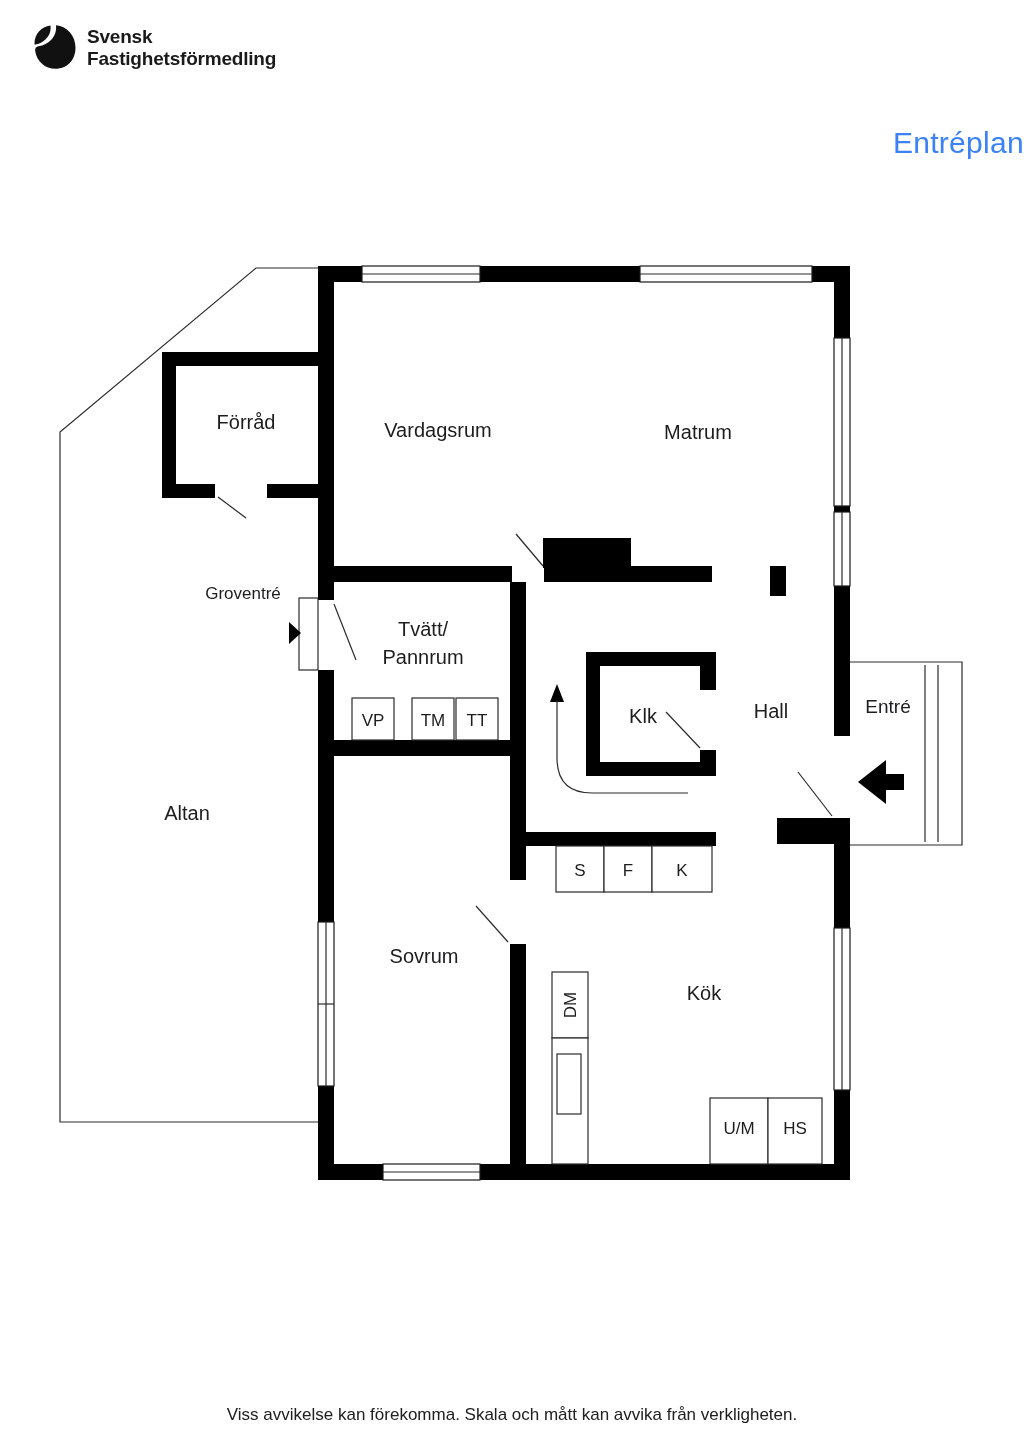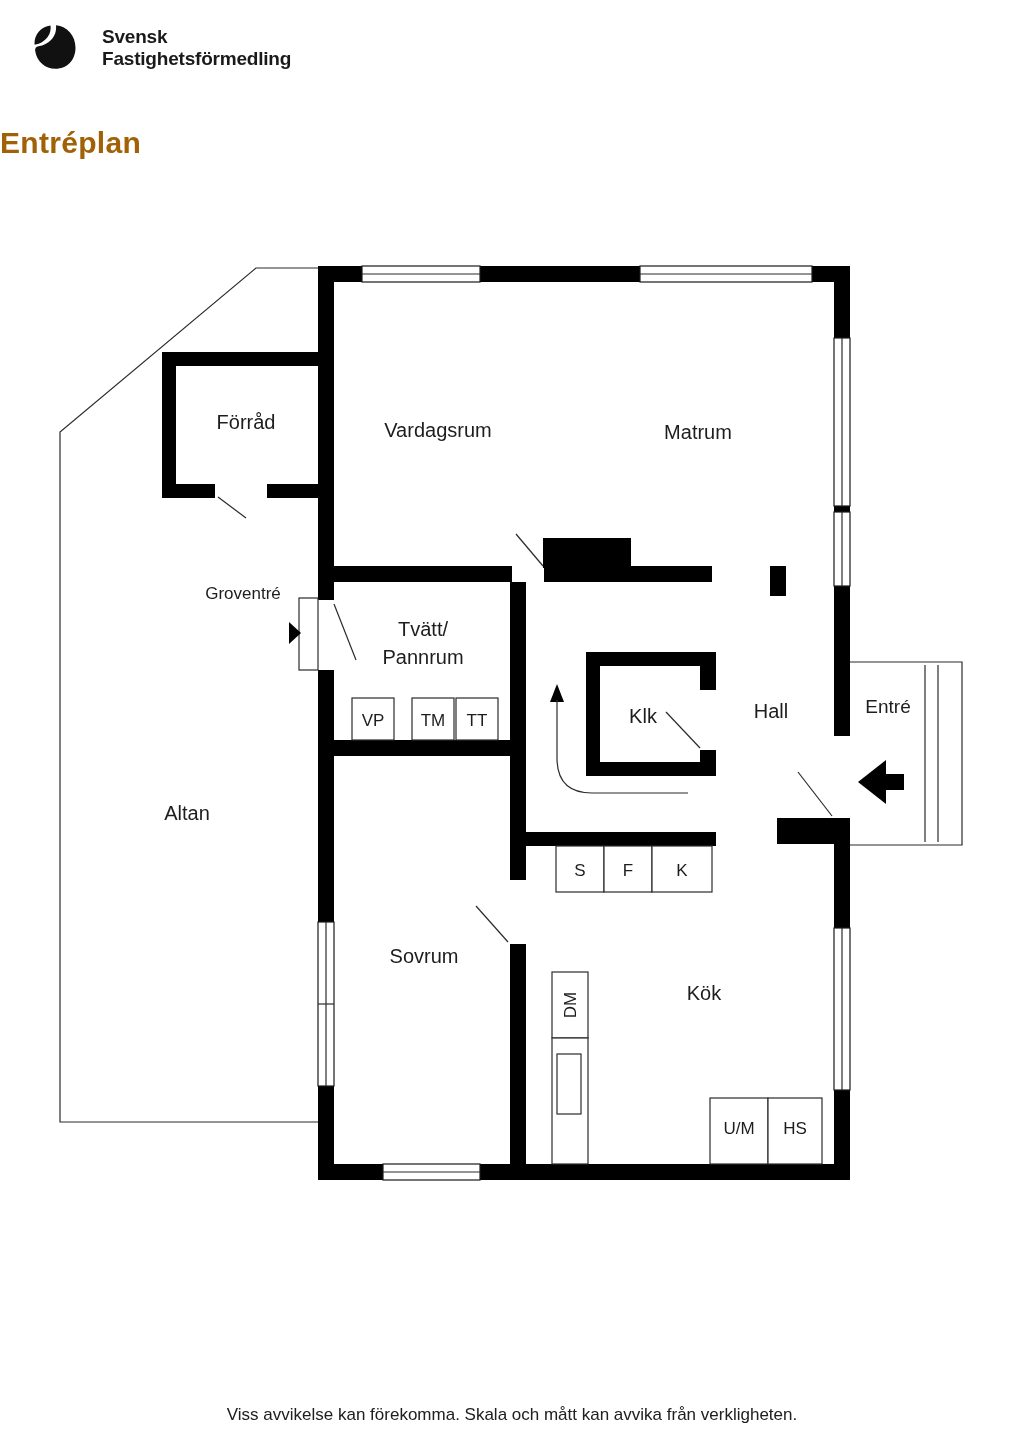--- a/index.html
+++ b/index.html
@@ -6,29 +6,29 @@
   .page{
     position:relative;
     width:1024px;height:1448px;
     background:#ffffff;
     font-family:"Liberation Sans",sans-serif;
     color:#1d1d1f;
     overflow:hidden;
   }
   .logo{
     position:absolute;left:33px;top:24px;
-    display:flex;align-items:flex-end;gap:25px;
+    display:flex;align-items:flex-end;gap:10px;
   }
   .logo-text{
     font-weight:bold;font-size:19px;line-height:22px;color:#1a1a1a;
     letter-spacing:-0.2px;padding-top:2px;
   }
   .page-title{
     position:absolute;left:0;right:0;top:126px;
-    text-align:left;font-size:30px;font-weight:bold;color:#a16207;
+    text-align:right;font-size:30px;font-weight:normal;color:#3b82f6;
     letter-spacing:0.3px;
   }
   .footer{
     position:absolute;left:0;right:0;top:1405px;
     text-align:center;font-size:17px;color:#202020;
   }
   svg.plan{position:absolute;left:0;top:0;}
   .lbl{
     font-family:"Liberation Sans",sans-serif;
     fill:#1d1d1f;text-anchor:middle;dominant-baseline:central;

